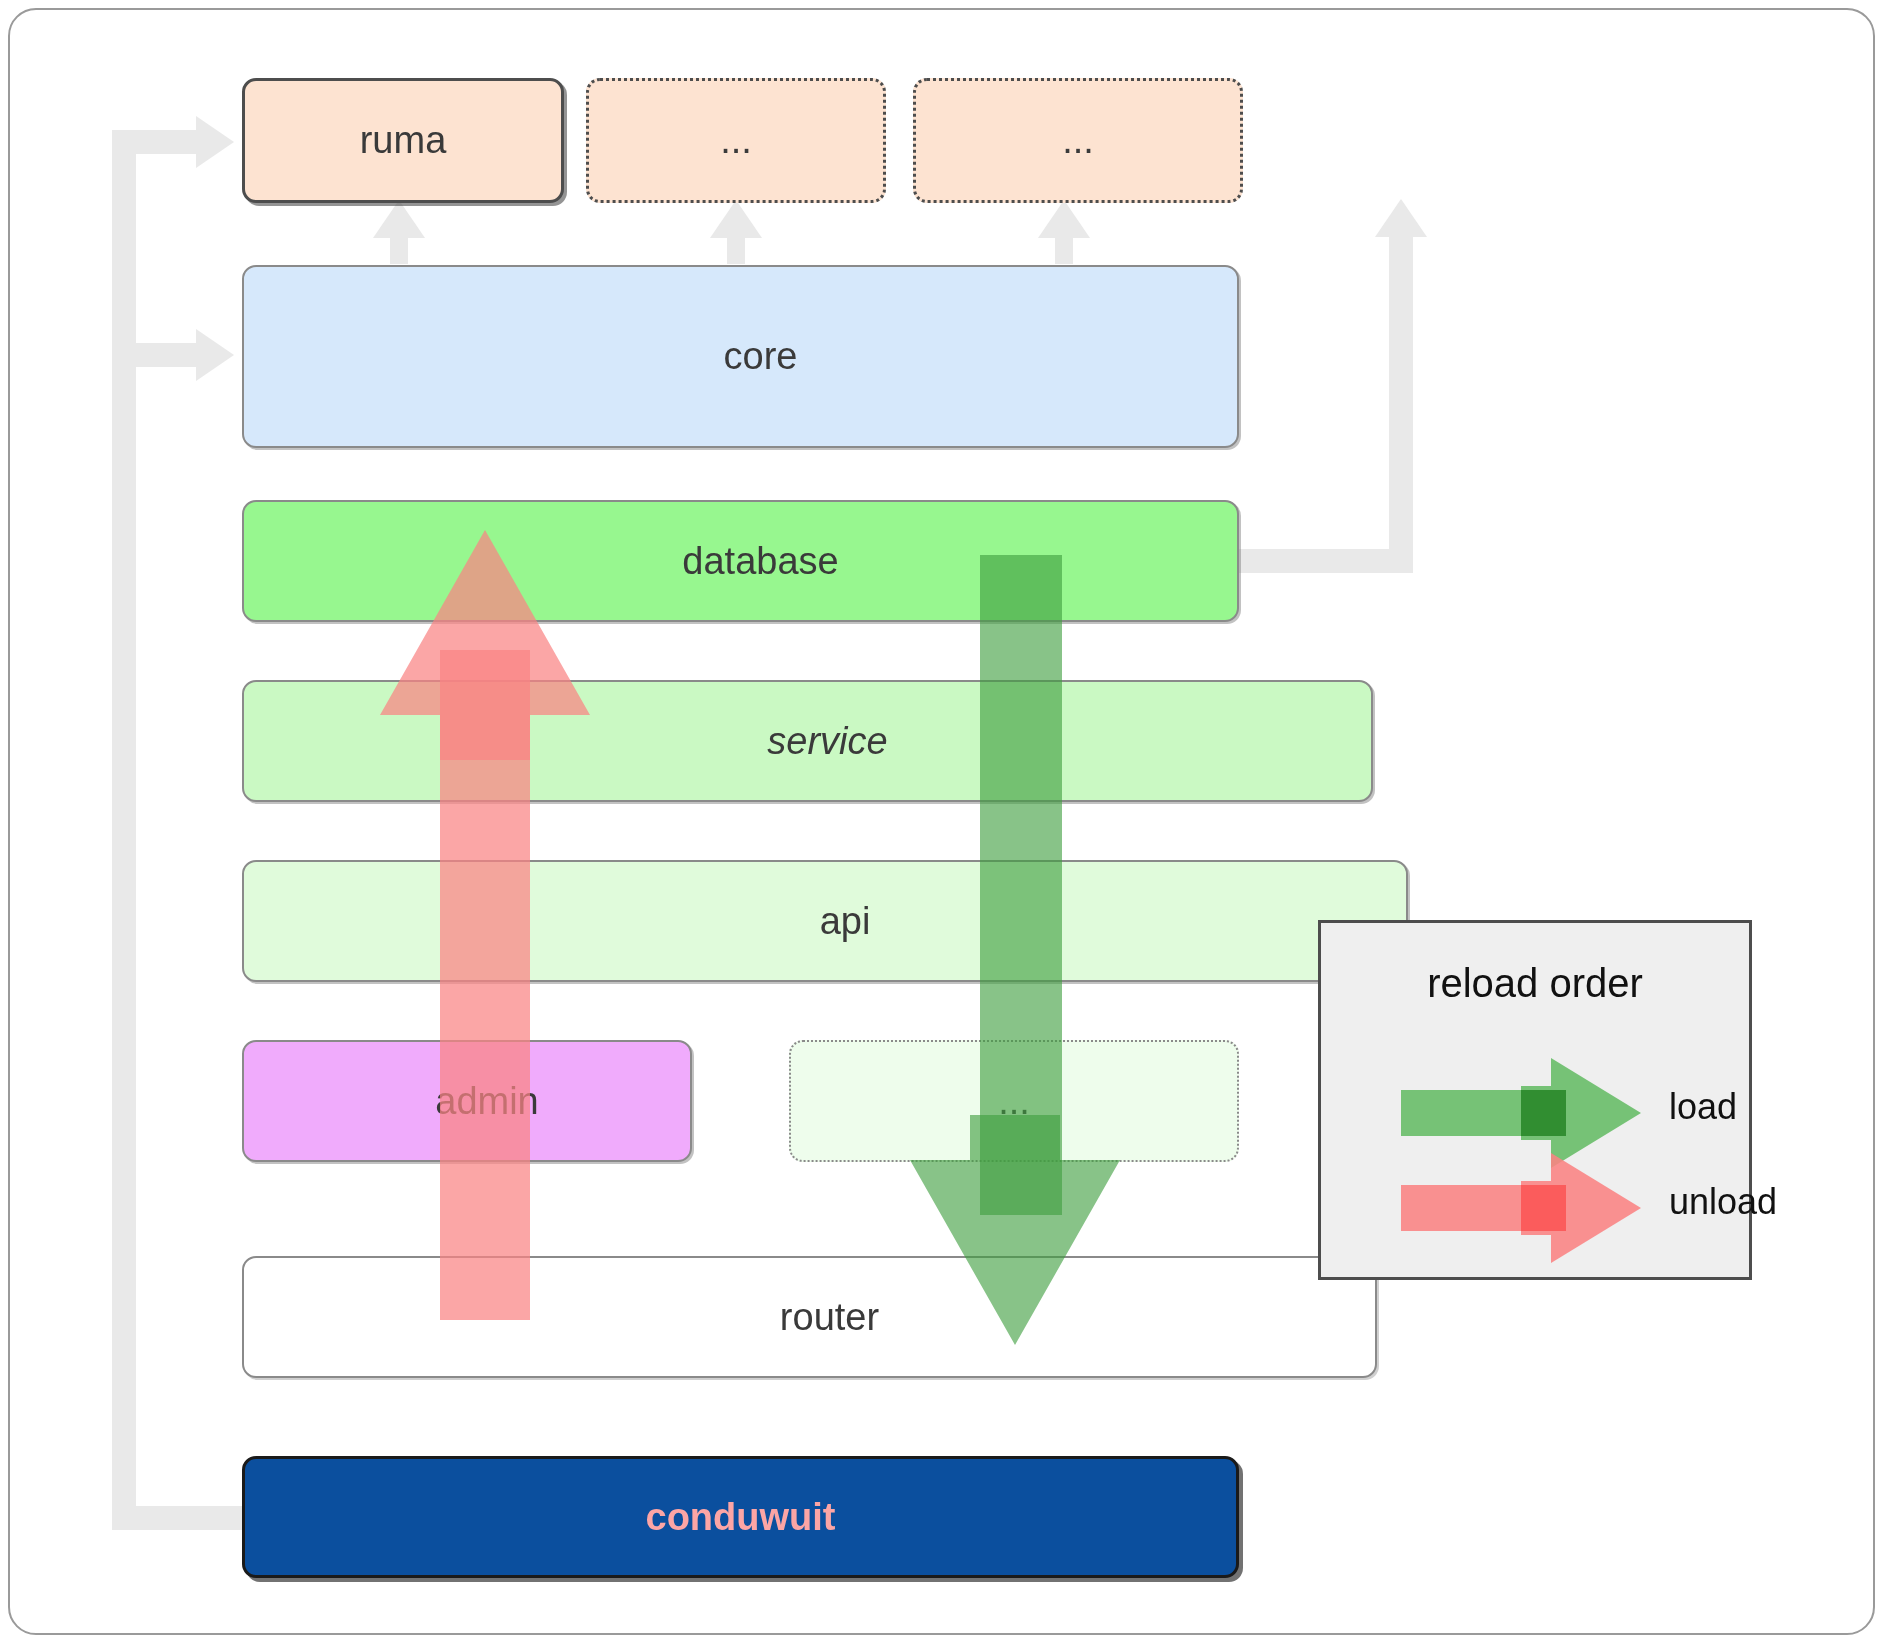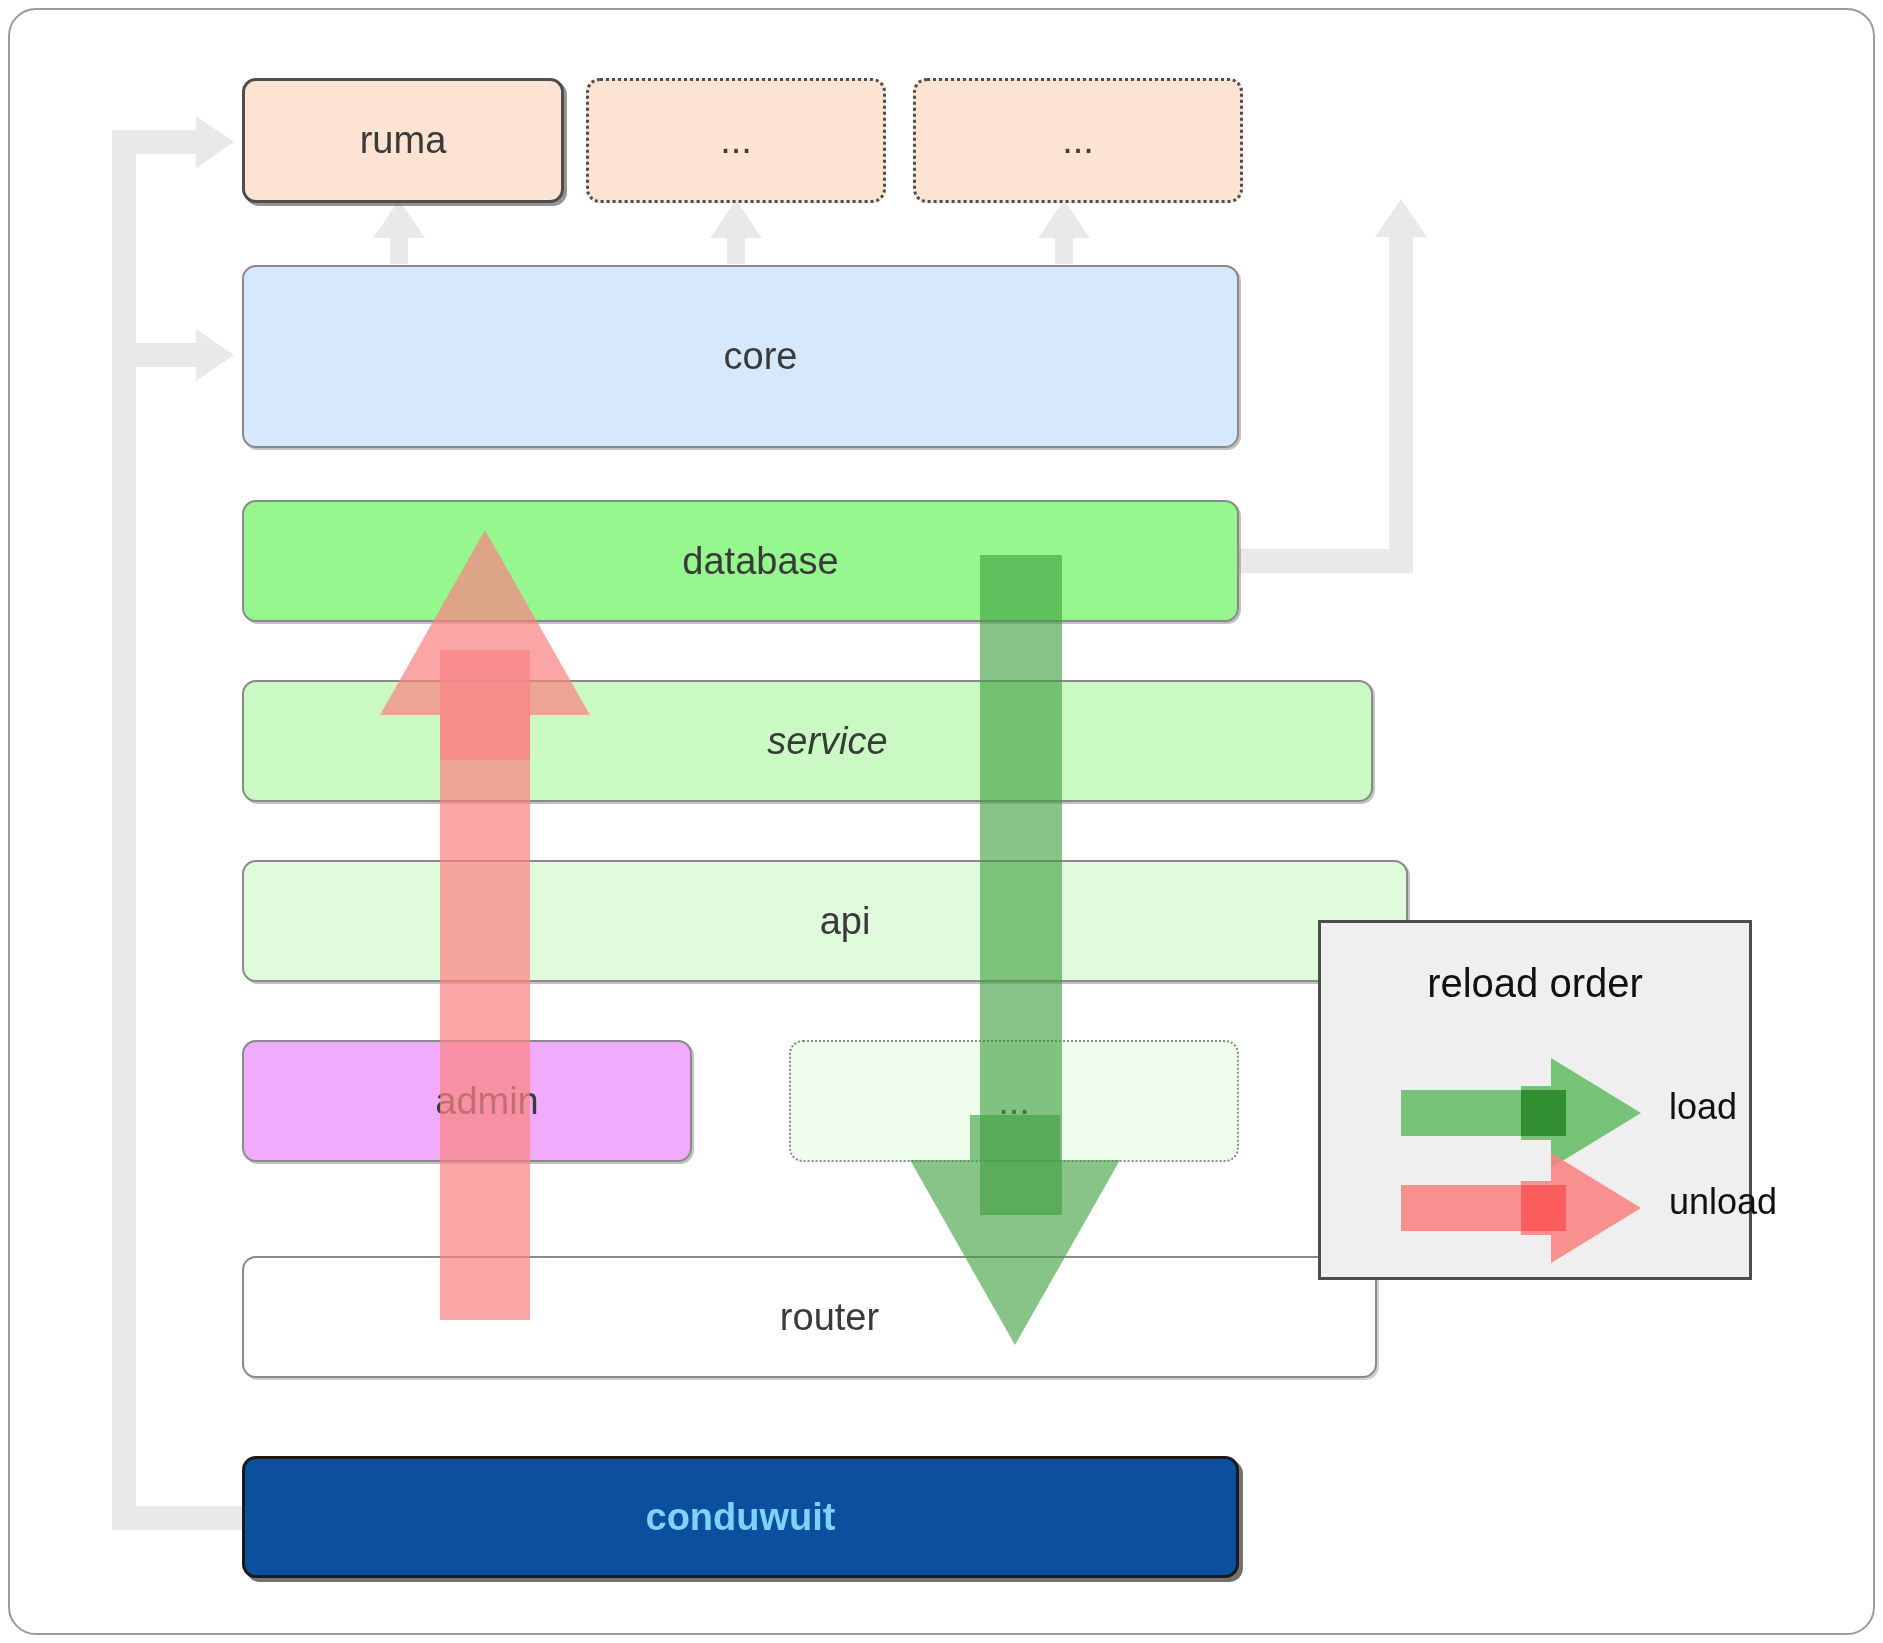--- a/index.html
+++ b/index.html
@@ -50,21 +50,21 @@
   .node.layer {
     border: 2px solid #8a8a8a;
     padding-left: 40px;
   }
   .node.layer-dotted {
     border: 2px dotted #8a8a8a;
   }
   .node.root {
     background: #0b4f9e;
     border: 3px solid #1a1a1a;
-    color: #7dd3fc;
+    color: #fca5a5;
     font-weight: bold;
     box-shadow: 4px 4px 0 rgba(20,20,20,.6);
     justify-content: center;
   }
 
   
   .gray { position: absolute; background: #e9e9e9; }
   .gray-arrow-up {
     position: absolute;
     width: 0; height: 0;

